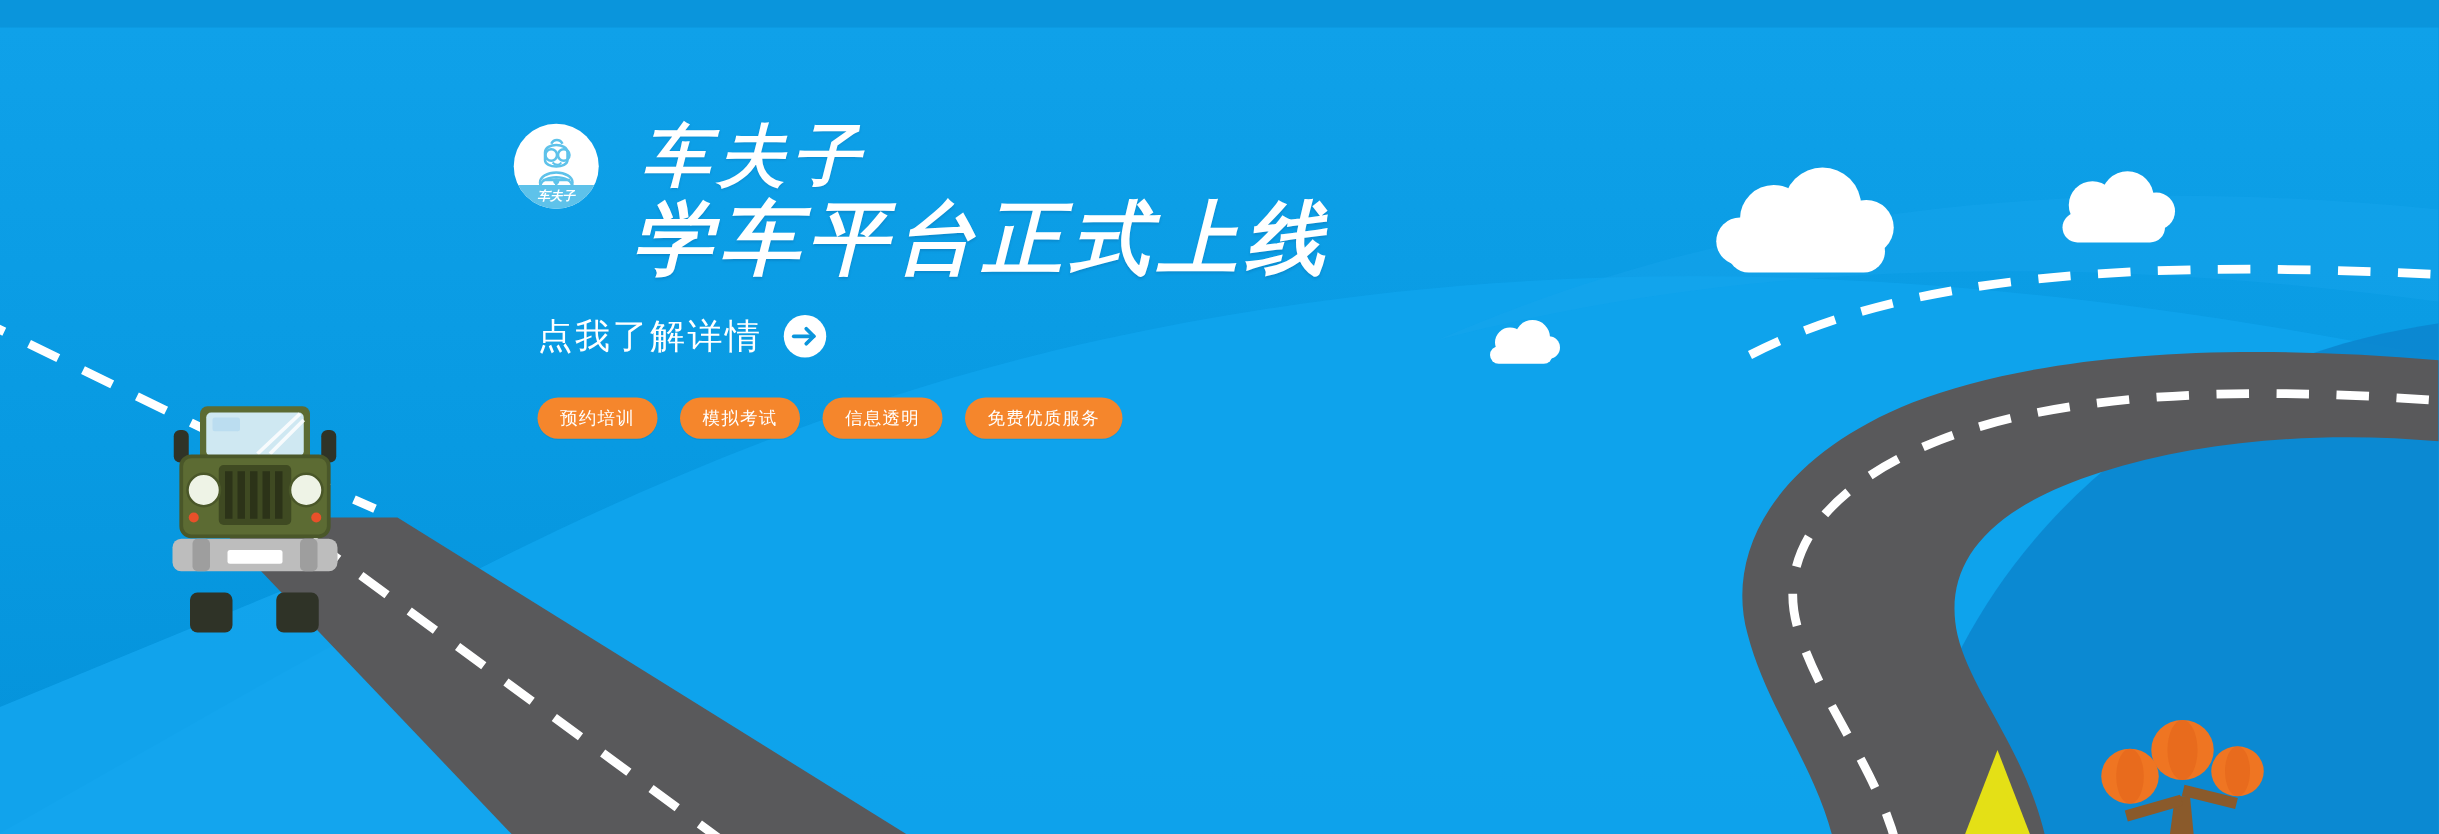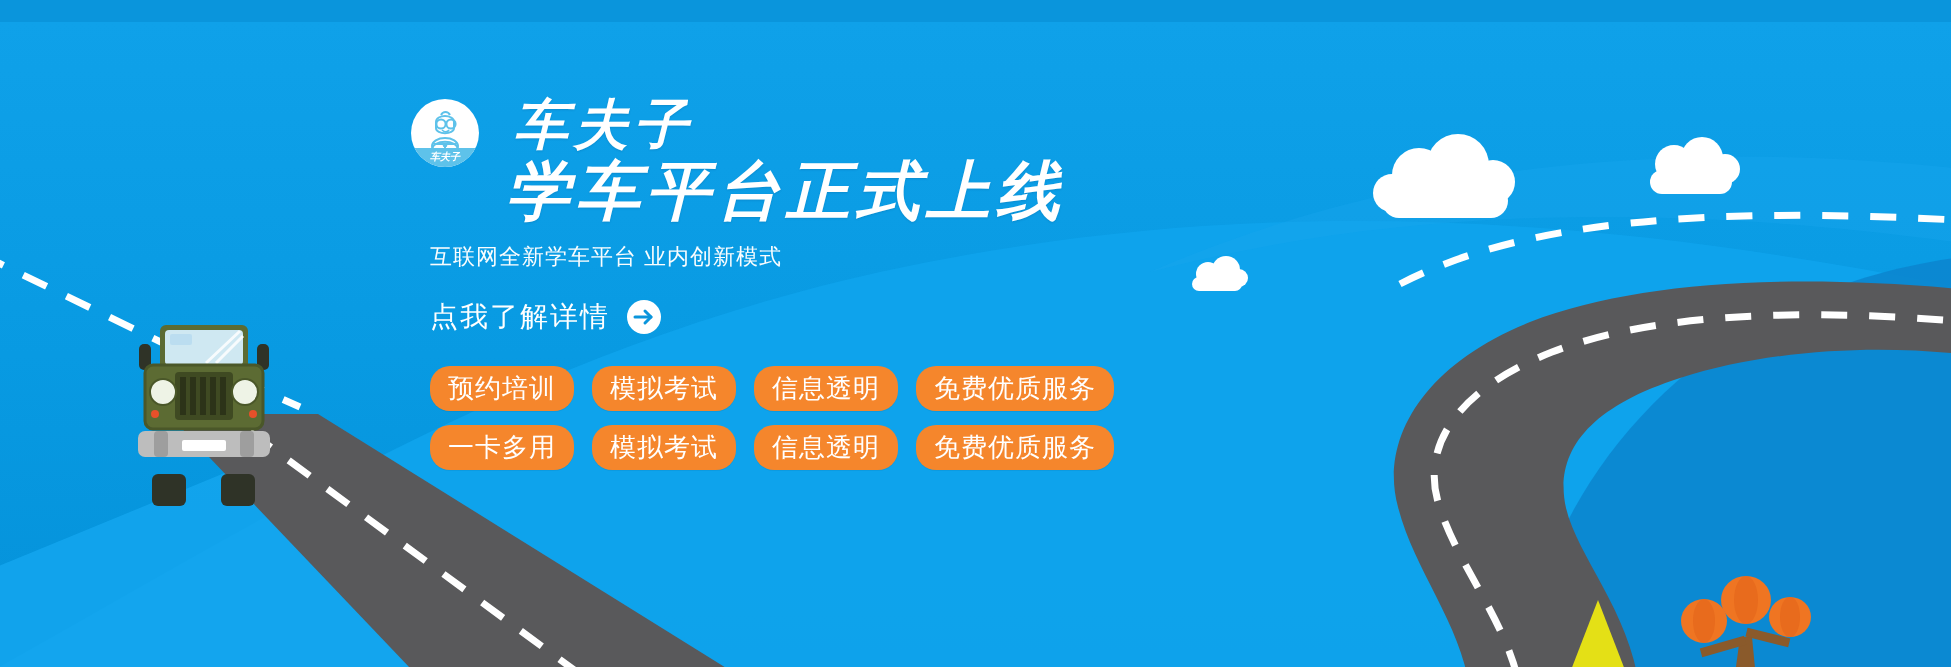--- a/index.html
+++ b/index.html
@@ -85,21 +85,21 @@
     margin:30px 0 0 20px;
   }
   .tagrow{
     display:flex;
     gap:18px;
     margin-bottom:14px;
   }
   .tag{
     background:#f5862c;
     color:#ffffff;
-    font-size:26px;
+    font-size:14px;
     letter-spacing:1px;
     padding:9px 18px 10px;
     border-radius:20px;
     white-space:nowrap;
     cursor:pointer;
     line-height:1;
     box-shadow:0 1px 0 rgba(0,0,0,.05);
   }
 </style>
 </head>
@@ -281,21 +281,20 @@
           <text x="35" y="62" text-anchor="middle" font-family="Liberation Serif, DejaVu Serif, serif" font-size="10" font-weight="bold" font-style="italic" fill="#ffffff">车夫子</text>
         </svg>
       </div>
 
       <div class="headline">
         <span class="l1">车夫子</span>
         <span class="l2">学车平台正式上线</span>
       </div>
     </div>
 
-    <div class="subtitle">互联网全新学车平台 业内创新模式</div>
 
     <div class="cta">
       <span class="cta-text">点我了解详情</span>
       <span class="cta-arrow">
         <svg viewBox="0 0 36 36" width="36" height="36" xmlns="http://www.w3.org/2000/svg">
           <circle cx="18" cy="18" r="17" fill="#ffffff"></circle>
           <g stroke="#0a95dc" stroke-width="3" fill="none" stroke-linecap="round" stroke-linejoin="round">
             <line x1="9" y1="18" x2="25" y2="18"></line>
             <polyline points="19,12 25,18 19,24"></polyline>
           </g>
@@ -303,22 +302,16 @@
       </span>
     </div>
 
     <div class="tagrows">
       <div class="tagrow">
         <span class="tag">预约培训</span>
         <span class="tag">模拟考试</span>
         <span class="tag">信息透明</span>
         <span class="tag">免费优质服务</span>
       </div>
-      <div class="tagrow">
-        <span class="tag">一卡多用</span>
-        <span class="tag">模拟考试</span>
-        <span class="tag">信息透明</span>
-        <span class="tag">免费优质服务</span>
-      </div>
     </div>
 
   </div>
 </div>
 
 </body></html>

